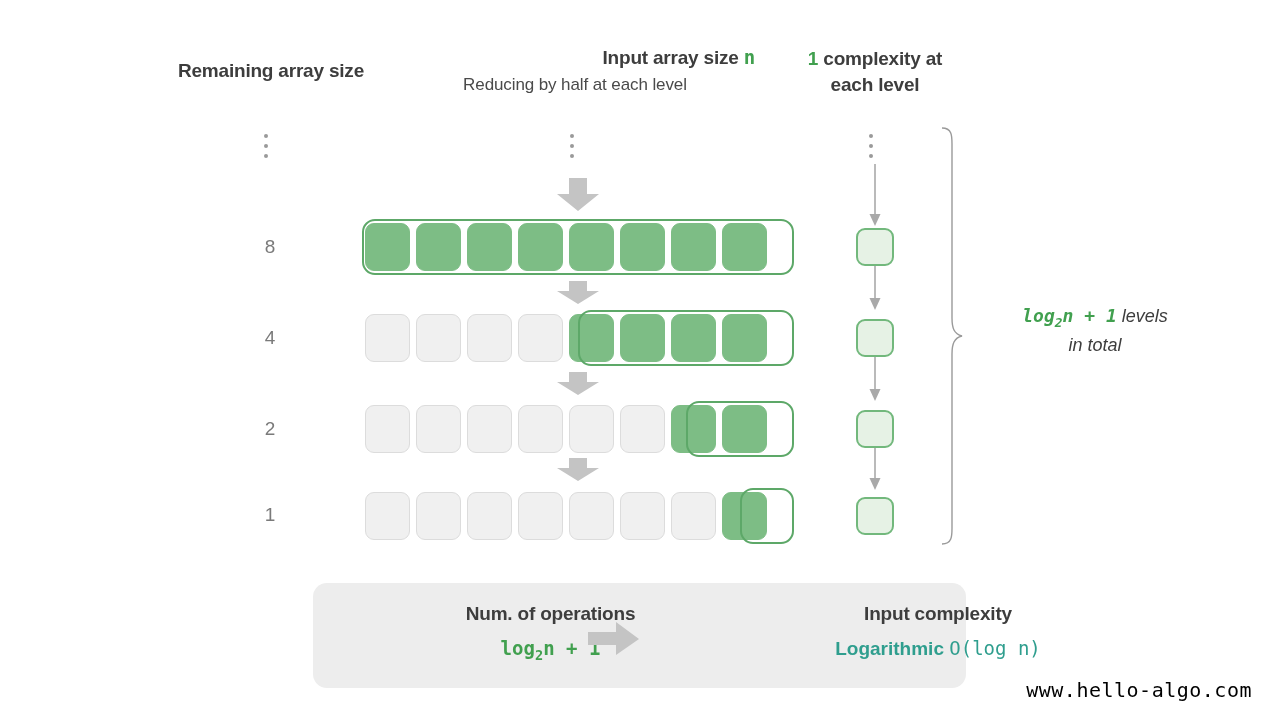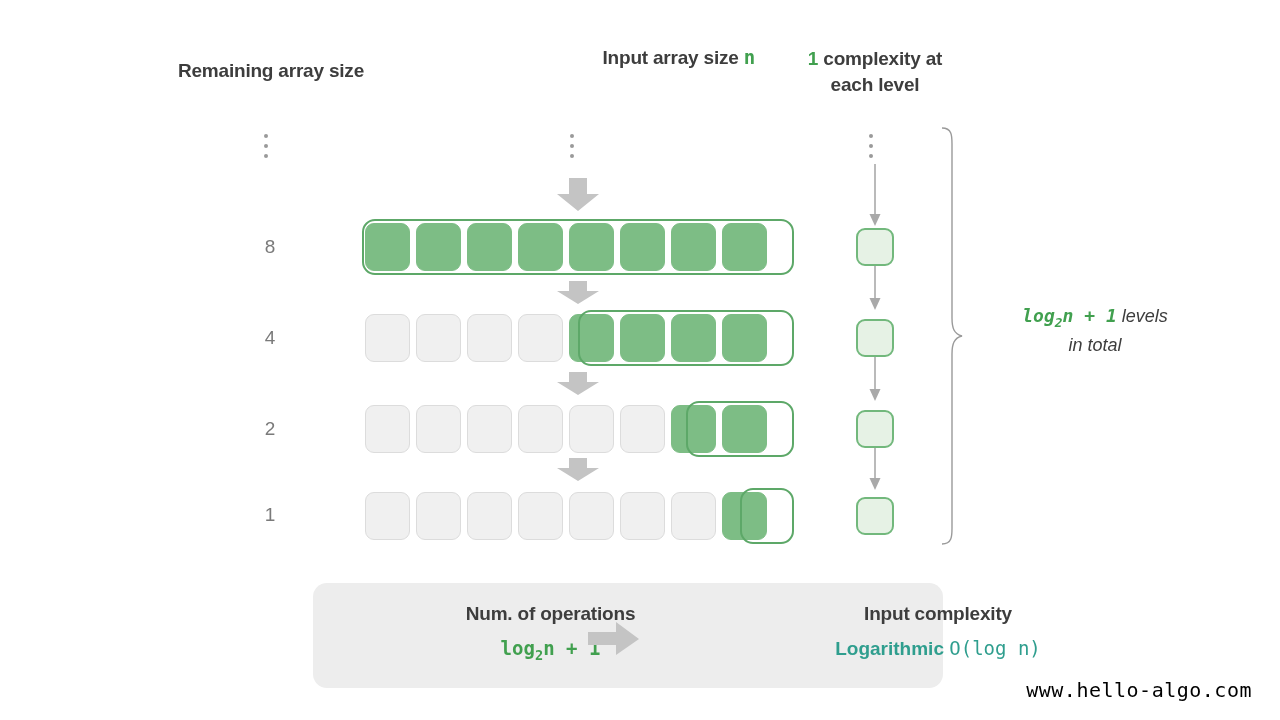--- a/index.html
+++ b/index.html
@@ -109,21 +109,21 @@
     left: 985px; top: 303px; width: 220px;
     text-align: center; font-size: 18px; color: #3d3d3d;
     line-height: 1.45;
     font-style: italic;
   }
   .brace-note .mono-g { font-size: 18px; }
 
   
   .panel {
     left: 313px; top: 583px; width: 630px; height: 105px;
-    background: #ededed; border-radius: 14px;
+    background: #ededed; border-radius: 14px; padding-left: 23px;
   }
   .panel-col { position: absolute; top: 20px; text-align: center; }
   .panel-col.left { left: 25px; width: 425px; }
   .panel-col.right { left: 345px; width: 560px; }
   .panel-title {
     font-size: 19px; font-weight: bold; color: #3d3d3d; letter-spacing: -0.2px;
   }
   .panel-value { margin-top: 12px; font-size: 19px; }
   .mono-teal {
     font-family: "DejaVu Sans Mono", monospace;
@@ -142,20 +142,21 @@
 </style>
 </head>
 <body>
 
 <div class="stage">
 
   <div class="abs hdr-left">Remaining array size</div>
 
   <div class="abs hdr-mid">
     <div class="line1"><span>Input array size </span><span class="mono-g">n</span></div>
+    <div class="line2">Reducing by half at each level</div>
   </div>
 
   <div class="abs hdr-right">
     <span class="green-b">1</span><span> complexity at</span><br>
     <span>each level</span>
   </div>
 
   <div class="abs vdots" style="left:264px; top:134px;">
     <i></i>
       <i></i>

